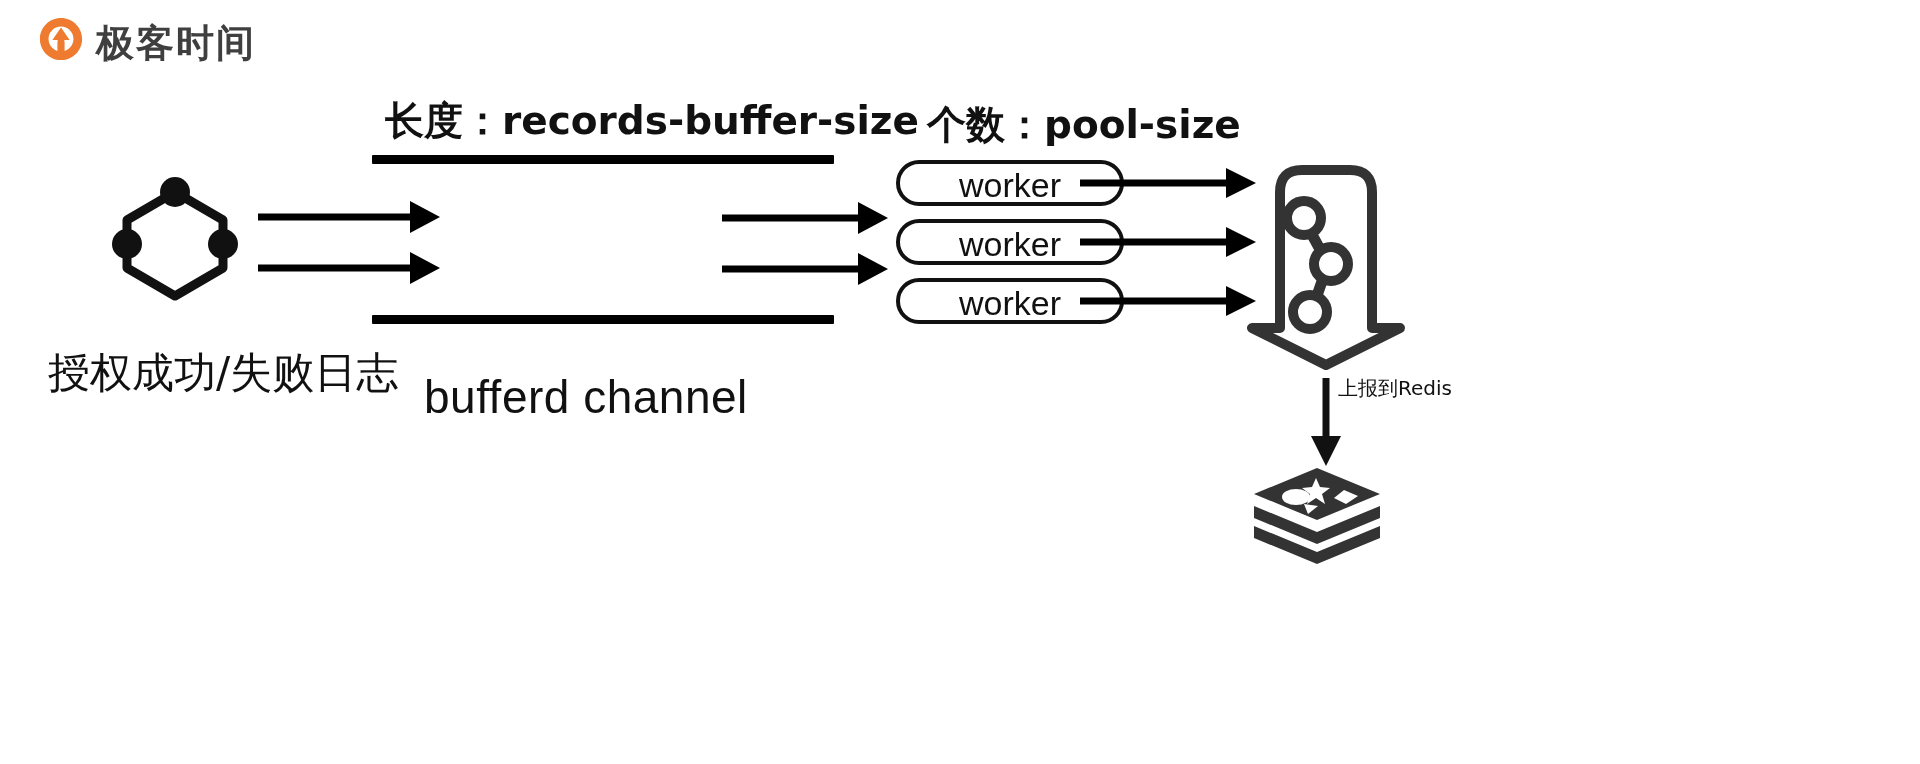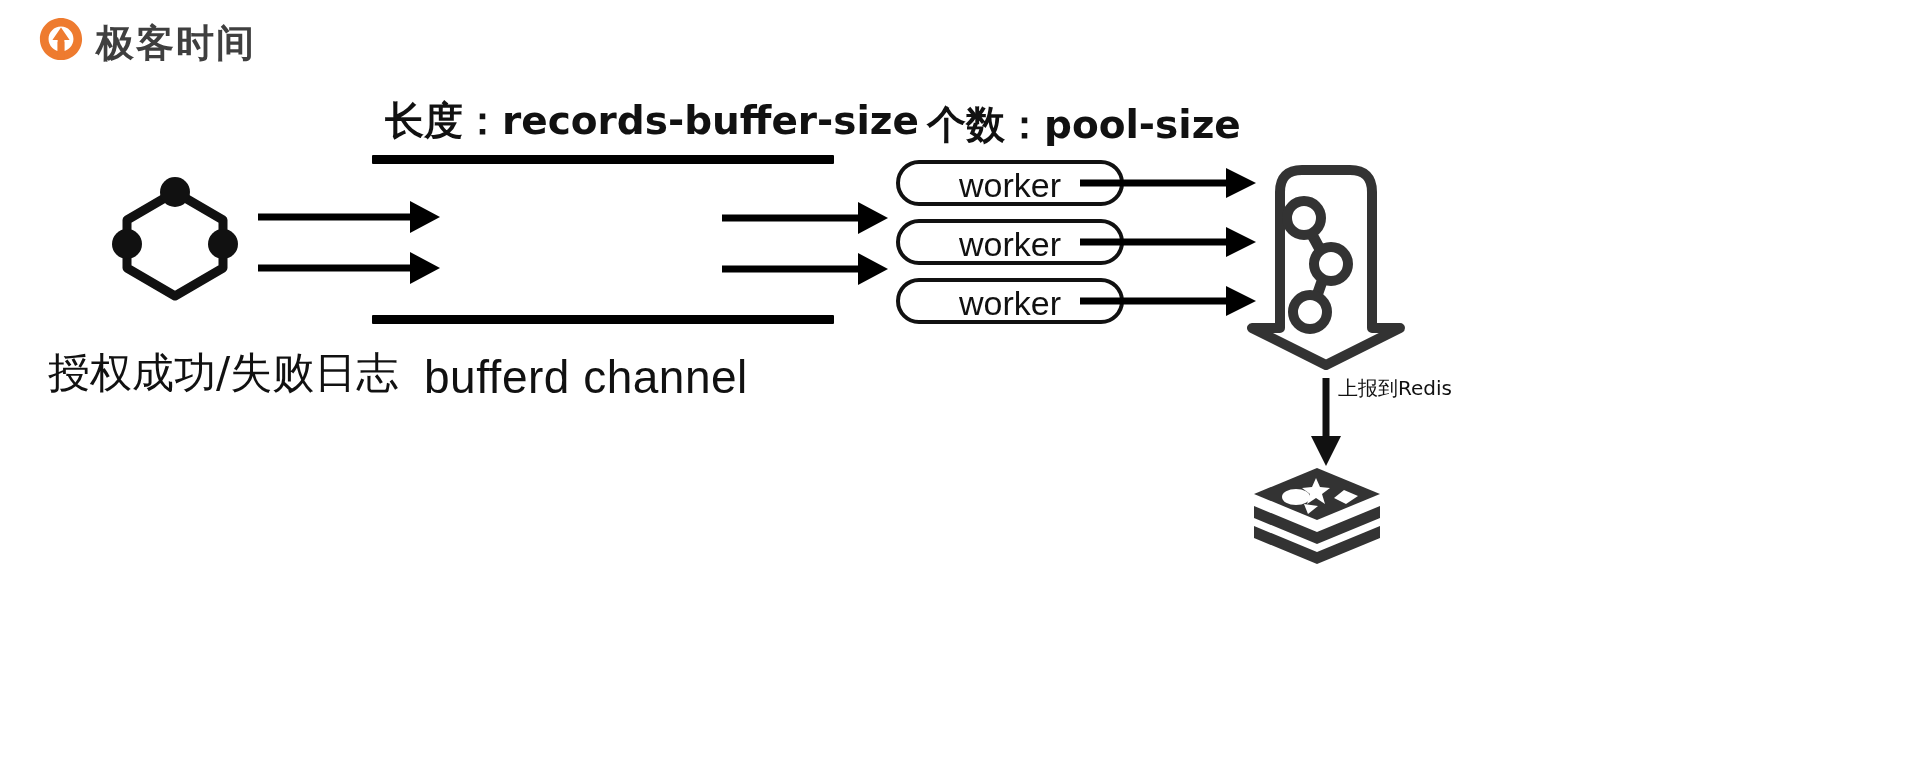--- a/index.html
+++ b/index.html
@@ -62,20 +62,21 @@
   }
 
   
   #channel-caption {
     position: absolute;
     font-size: 46px;
     color: #111111;
     white-space: nowrap;
     letter-spacing: 0.5px;
     font-family: "Liberation Sans", "DejaVu Sans", sans-serif;
+    margin-top: 20px;
   }
 
   
   .worker-pill {
     position: absolute;
     width: 228px;
     height: 46px;
     border: 4px solid #111111;
     border-radius: 26px;
     background: #ffffff;

